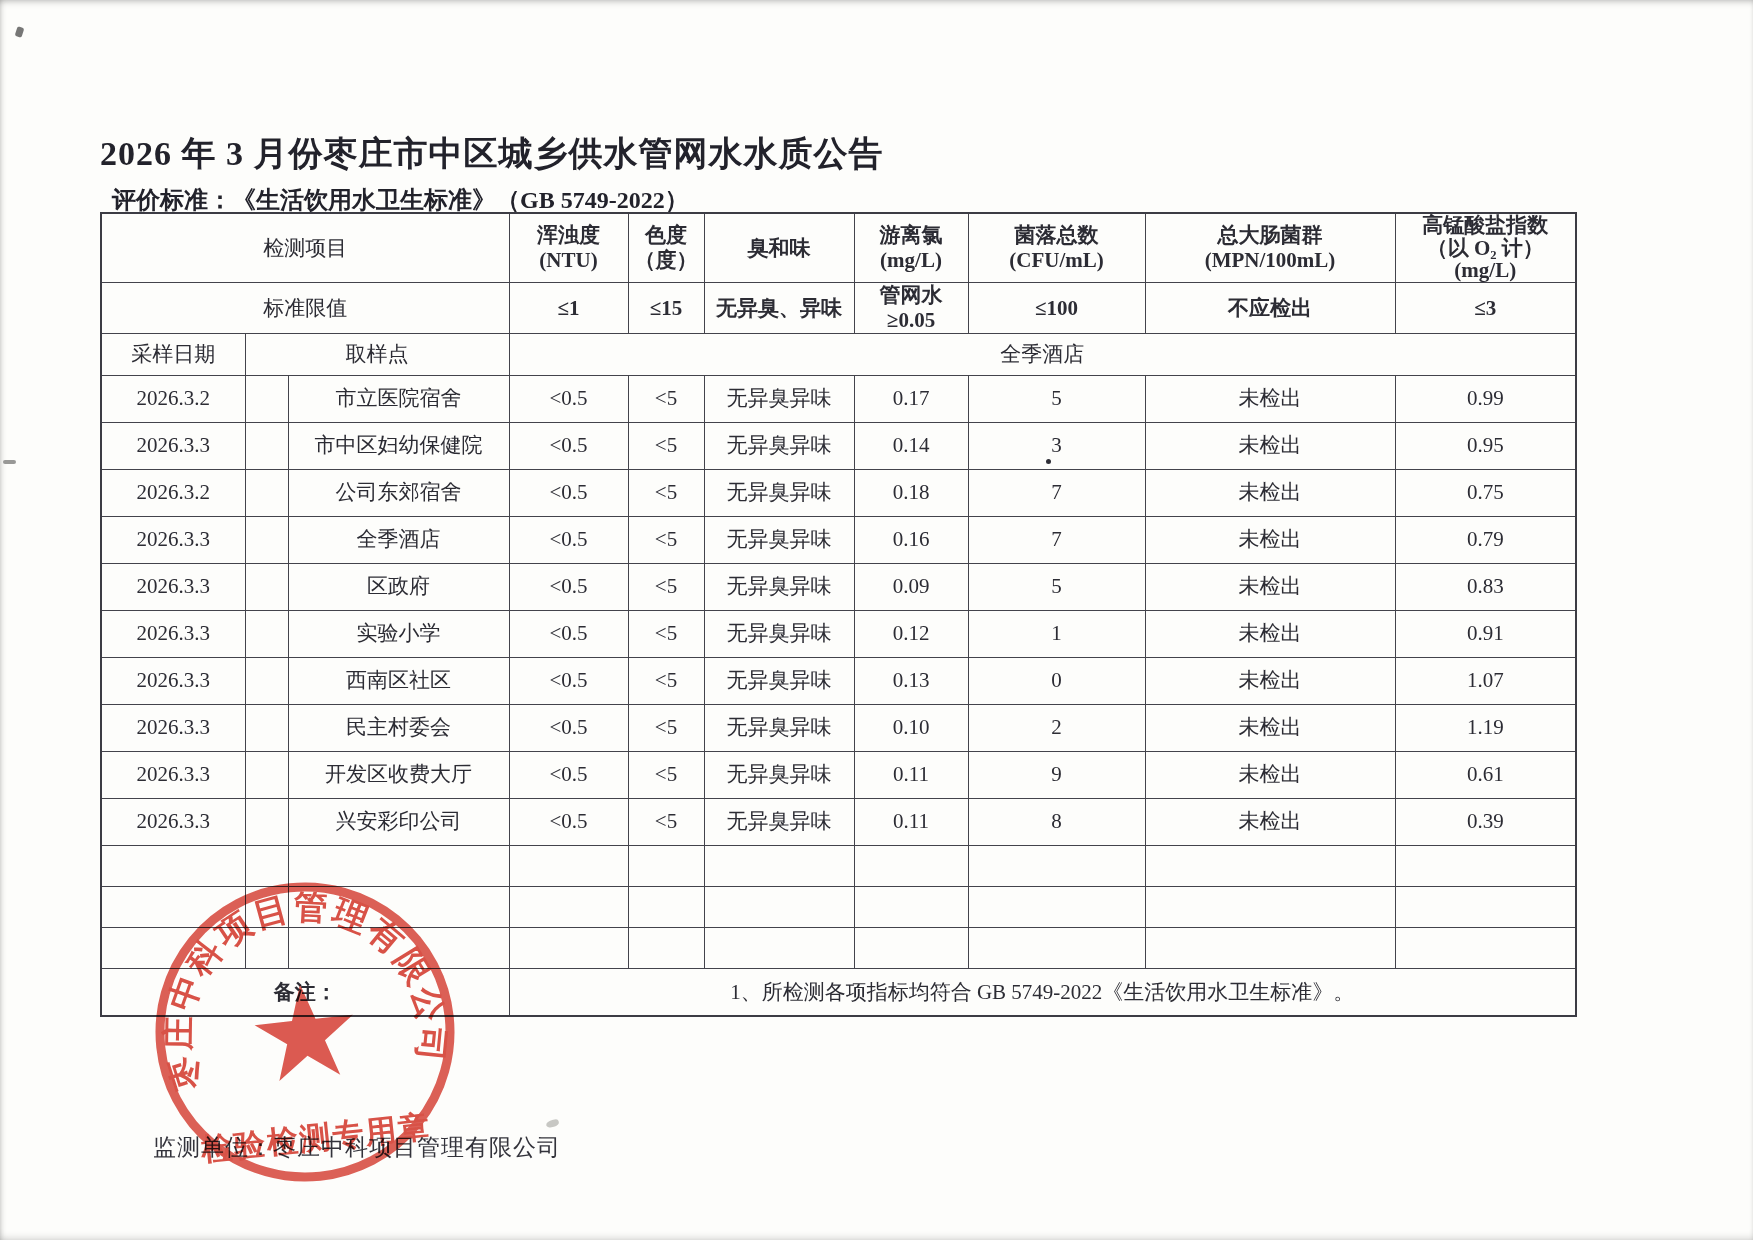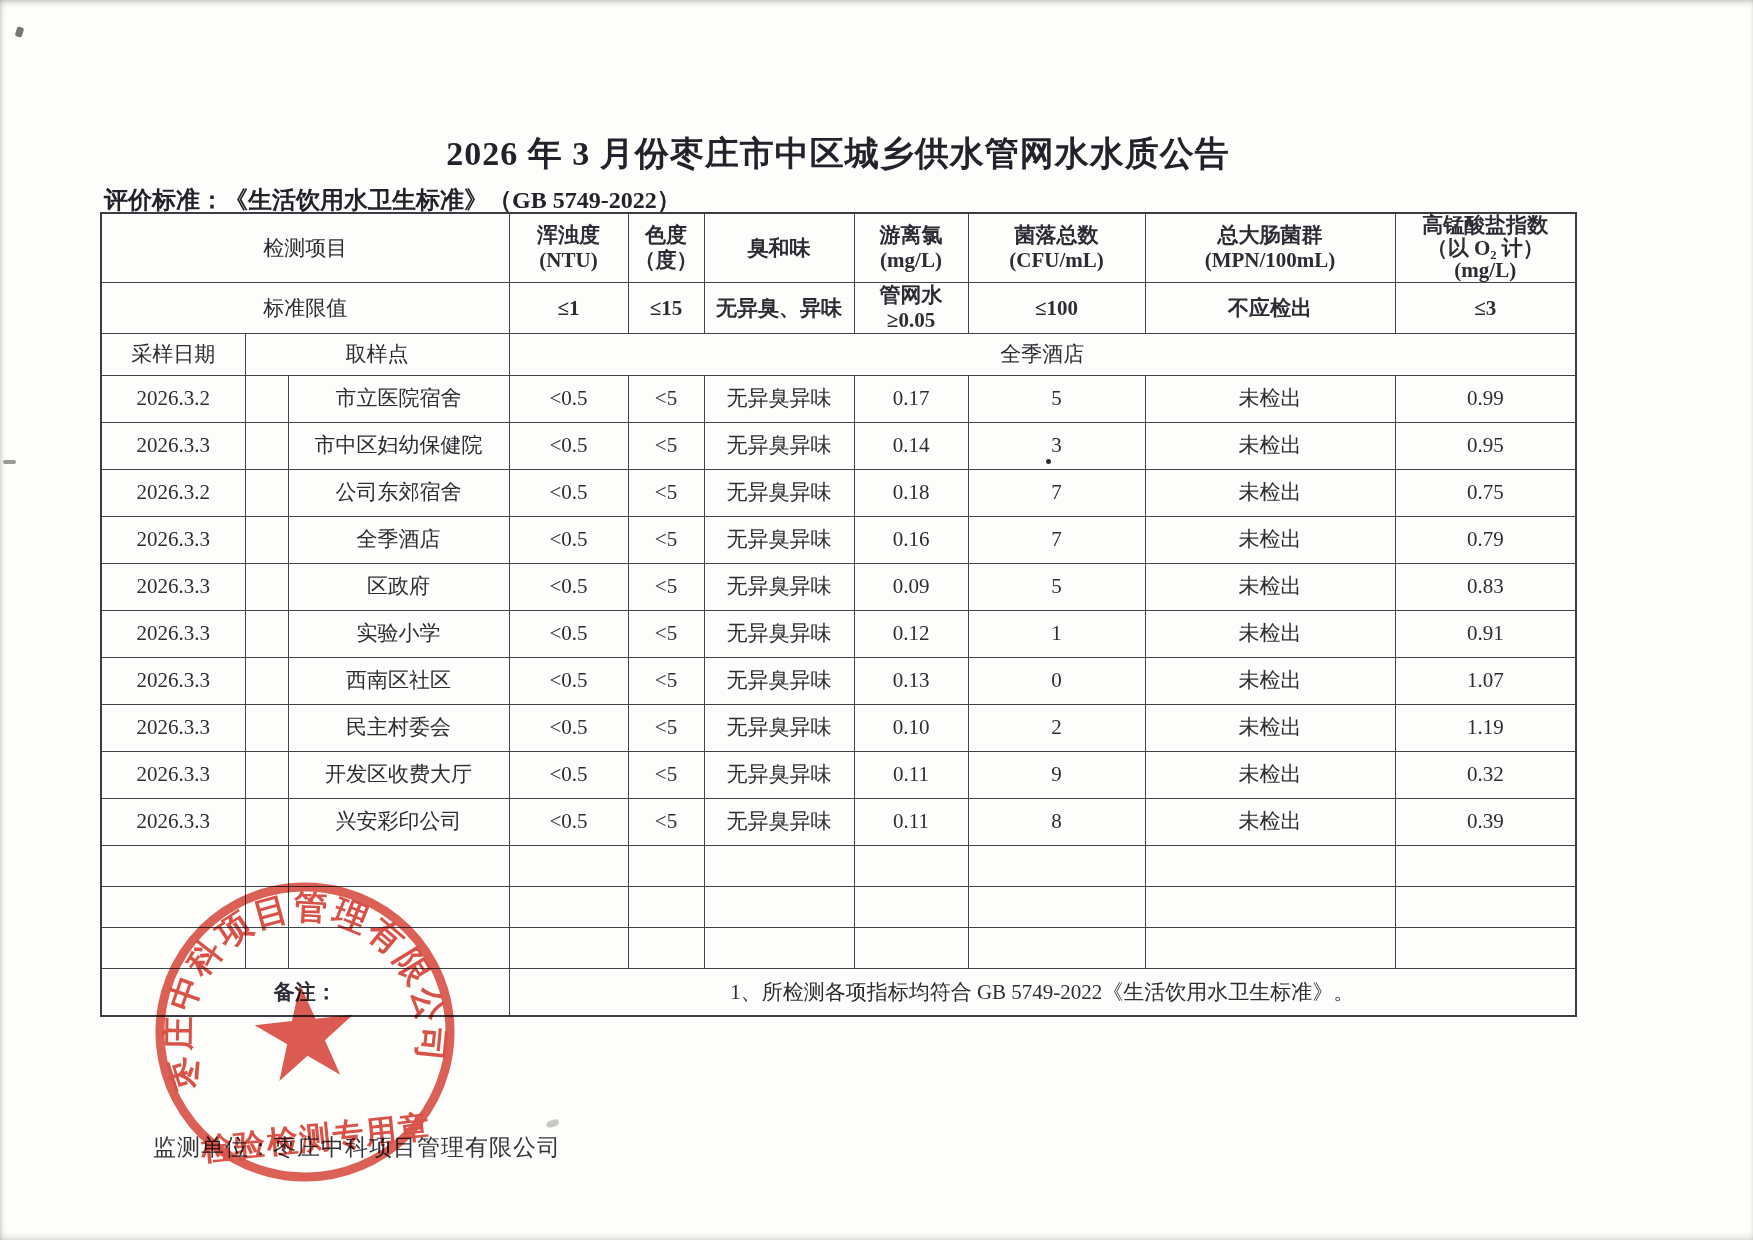--- a/index.html
+++ b/index.html
@@ -5,25 +5,25 @@
   html,body{margin:0;padding:0;background:#e7e7e4;}
   .page{
     position:relative;width:1753px;height:1240px;background:#fdfdfb;
     font-family:"Liberation Serif","DejaVu Serif",serif;color:#2c2c34;overflow:hidden;
     box-shadow:inset 0 5px 7px -4px rgba(0,0,0,.28),
                inset 5px 0 7px -5px rgba(0,0,0,.22),
                inset 0 -7px 9px -6px rgba(0,0,0,.18),
                inset -3px 0 5px -4px rgba(0,0,0,.10);
   }
   .title{
-    position:absolute;top:131px;left:100px;width:1476px;text-align:center;
+    position:absolute;top:131px;left:100px;width:1476px;
     font-size:34px;font-weight:bold;letter-spacing:1px;color:#22222b;white-space:nowrap;
   }
   .standard{
-    position:absolute;top:184px;left:104px;font-size:24px;font-weight:bold;color:#22222b;white-space:nowrap;
+    position:absolute;top:184px;left:112px;font-size:24px;font-weight:bold;color:#22222b;white-space:nowrap;
   }
   table.quality{
     position:absolute;left:100px;top:212px;width:1476px;
     border-collapse:collapse;table-layout:fixed;border:2px solid #3c3c44;
   }
   table.quality td{
     border:1.5px solid #43434b;text-align:center;vertical-align:middle;
     padding:0;font-size:21px;line-height:1.15;overflow:hidden;color:#2c2c34;
   }
   tr.h-row{height:60px;}
@@ -230,21 +230,21 @@
         <tr class="data-row">
           <td>2026.3.3</td>
           <td class="strip"></td>
           <td class="site-cell">开发区收费大厅</td>
           <td>&lt;0.5</td>
           <td>&lt;5</td>
           <td>无异臭异味</td>
           <td>0.11</td>
           <td>9</td>
           <td>未检出</td>
-          <td class="low">0.32</td>
+          <td class="low">0.61</td>
         </tr>
         <tr class="data-row">
           <td>2026.3.3</td>
           <td class="strip"></td>
           <td class="site-cell">兴安彩印公司</td>
           <td>&lt;0.5</td>
           <td>&lt;5</td>
           <td>无异臭异味</td>
           <td>0.11</td>
           <td>8</td>

